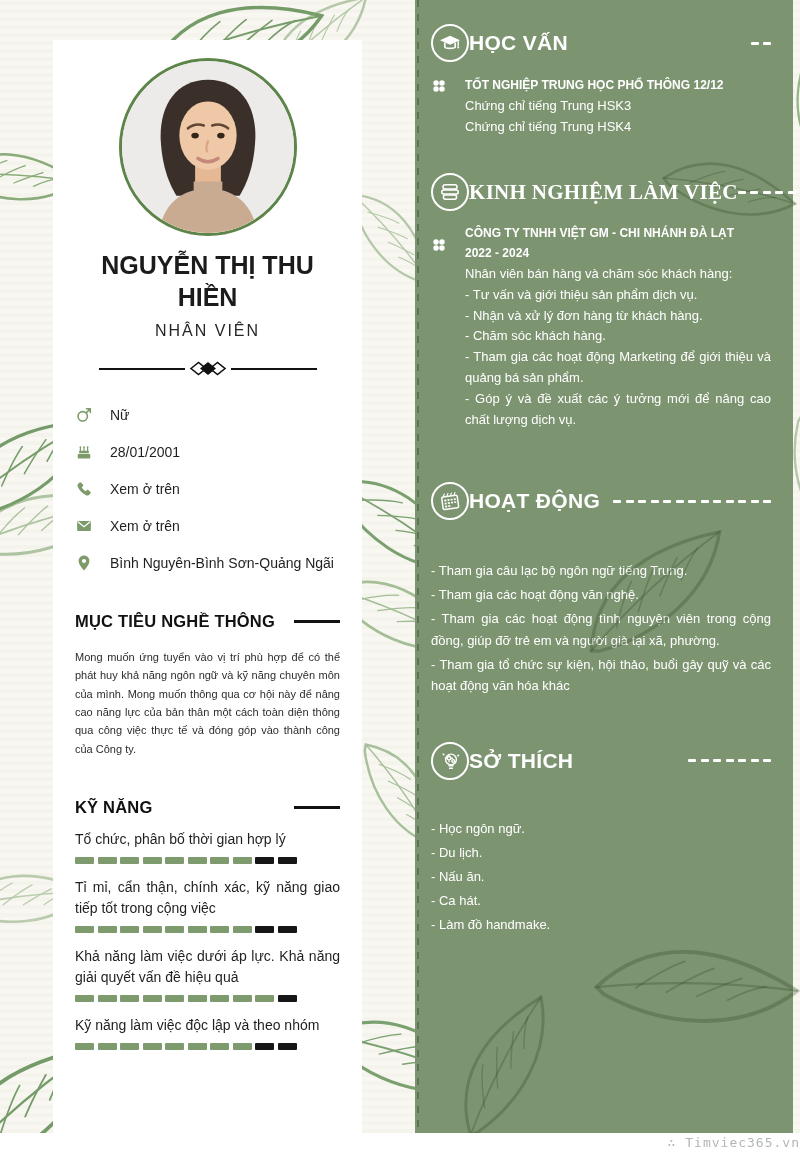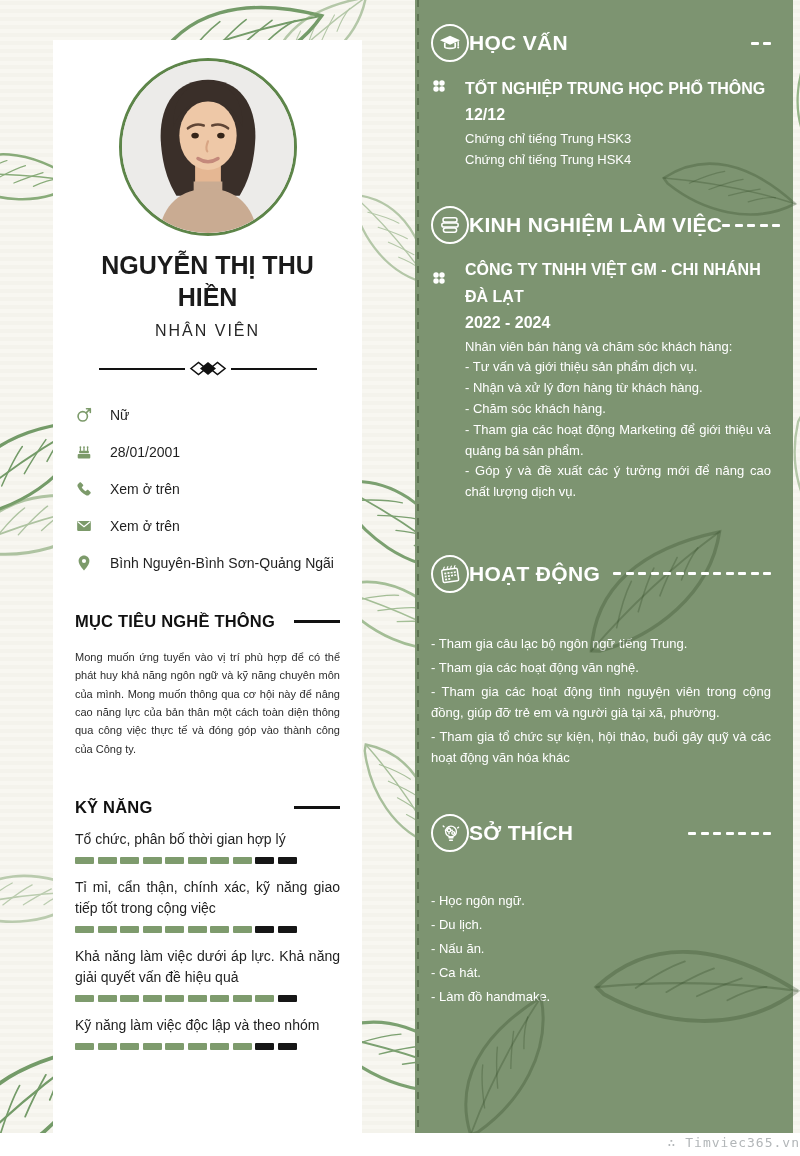--- a/index.html
+++ b/index.html
@@ -46,21 +46,21 @@
   .sec-icon{width:38px;height:38px;border:2px solid #fff;border-radius:50%;flex:0 0 auto;
             box-sizing:border-box;display:flex;align-items:center;justify-content:center;}
   .sec-icon svg{display:block;width:24px;height:24px;}
   .sec-title{font-size:21px;font-weight:bold;margin-left:0;letter-spacing:.3px;white-space:nowrap;}
   .dashes{display:flex;gap:4.5px;margin-left:auto;}
   .dash{width:8px;height:3px;background:#fff;border-radius:1px;}
   .bullet-block{display:flex;}
   .clover{flex:0 0 16px;margin-right:18px;}
   .clover svg{display:block;width:16px;height:16px;}
   .bb-content{font-size:13px;line-height:1.6;flex:1;}
-  .bb-bold{font-weight:bold;font-size:16px;line-height:1.65;}
+  .bb-bold{font-weight:bold;font-size:12px;line-height:1.65;}
   .plain-list{font-size:13px;line-height:1.62;}
   .plain-list > div{margin-bottom:3px;text-align:justify;}
   .duties > div{text-align:justify;}
   
   .bottom{position:absolute;left:0;top:1133px;width:800px;height:23px;background:#fff;z-index:4;
           box-sizing:border-box;text-align:right;
           font-family:"DejaVu Sans Mono",monospace;font-size:13px;color:#b2b6b8;
           letter-spacing:1px;line-height:20px;}
   .symdef{position:absolute;width:0;height:0;overflow:hidden;}
 </style>
@@ -374,21 +374,21 @@
         <div class="bb-bold">TỐT NGHIỆP TRUNG HỌC PHỔ THÔNG 12/12</div>
         <div>
 
             <div>Chứng chỉ tiếng Trung HSK3</div>
 
             <div>Chứng chỉ tiếng Trung HSK4</div>
           </div>
       </div>
     </div>
 
-    <div class="sec-head" style="margin-top:36px;">
+    <div class="sec-head" style="margin-top:36px;font-family:Liberation Serif, serif;">
       <span class="sec-icon">
         <svg viewBox="0 0 24 24" fill="none" stroke="#fff" stroke-width="1.5">
           <rect x="5" y="4.8" width="14" height="4.2" rx="2.1"></rect>
           <rect x="3.8" y="9.9" width="16.4" height="4.2" rx="2.1"></rect>
           <rect x="5.4" y="15" width="13.2" height="4.2" rx="2.1"></rect>
         </svg>
       </span>
       <span class="sec-title">KINH NGHIỆM LÀM VIỆC</span>
       <span class="dashes">
           <span class="dash"></span>

